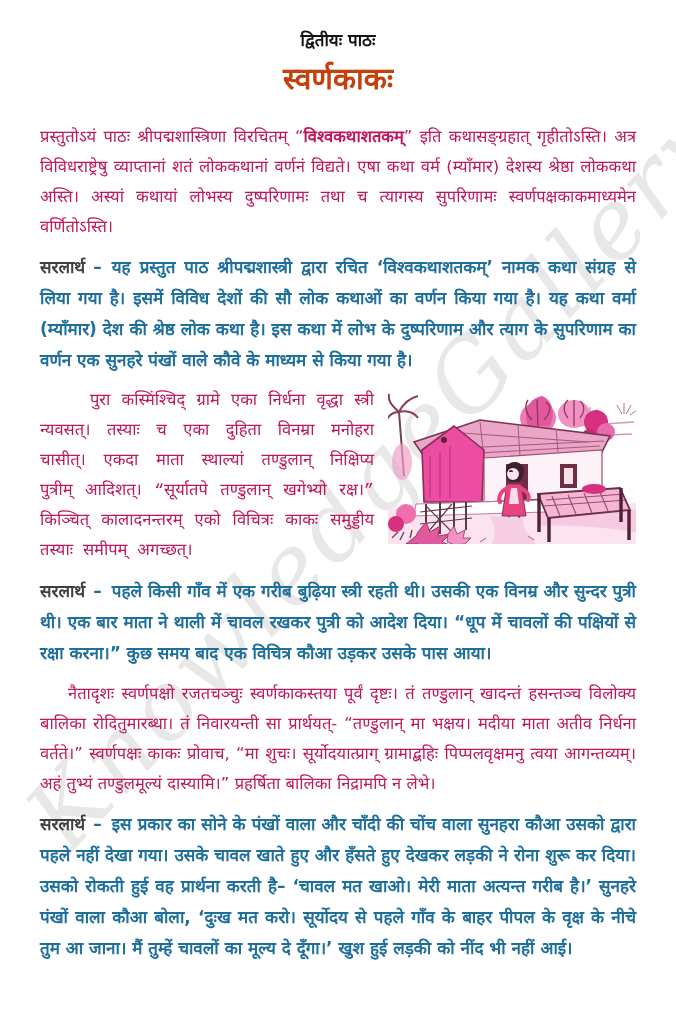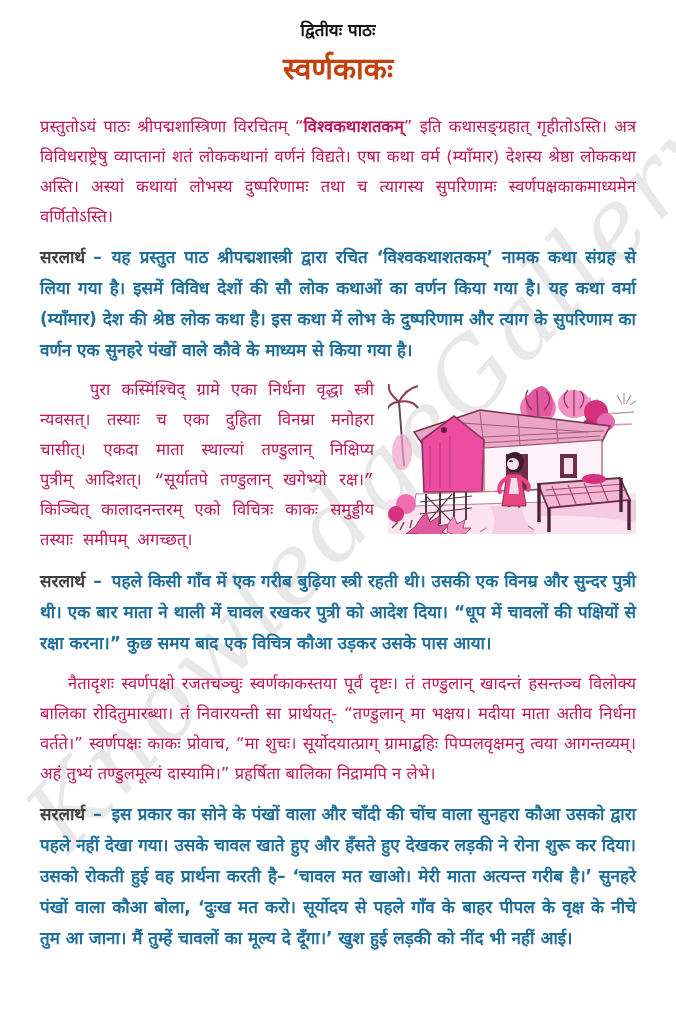--- a/index.html
+++ b/index.html
@@ -34,21 +34,21 @@
   .content {
     position: relative;
     z-index: 1;
     padding: 8px 40px 0 40px;
   }
   .lesson-number {
     text-align: center;
     font-weight: bold;
     font-size: 17px;
     color: #141414;
-    margin-top: 10px;
+    margin-top: 20px;
   }
   .chapter-title {
     text-align: center;
     font-weight: bold;
     font-size: 30px;
     color: #c2410c;
     margin: 6px 0 24px 0;
   }
   p.sanskrit {
     font-size: 16.5px;

